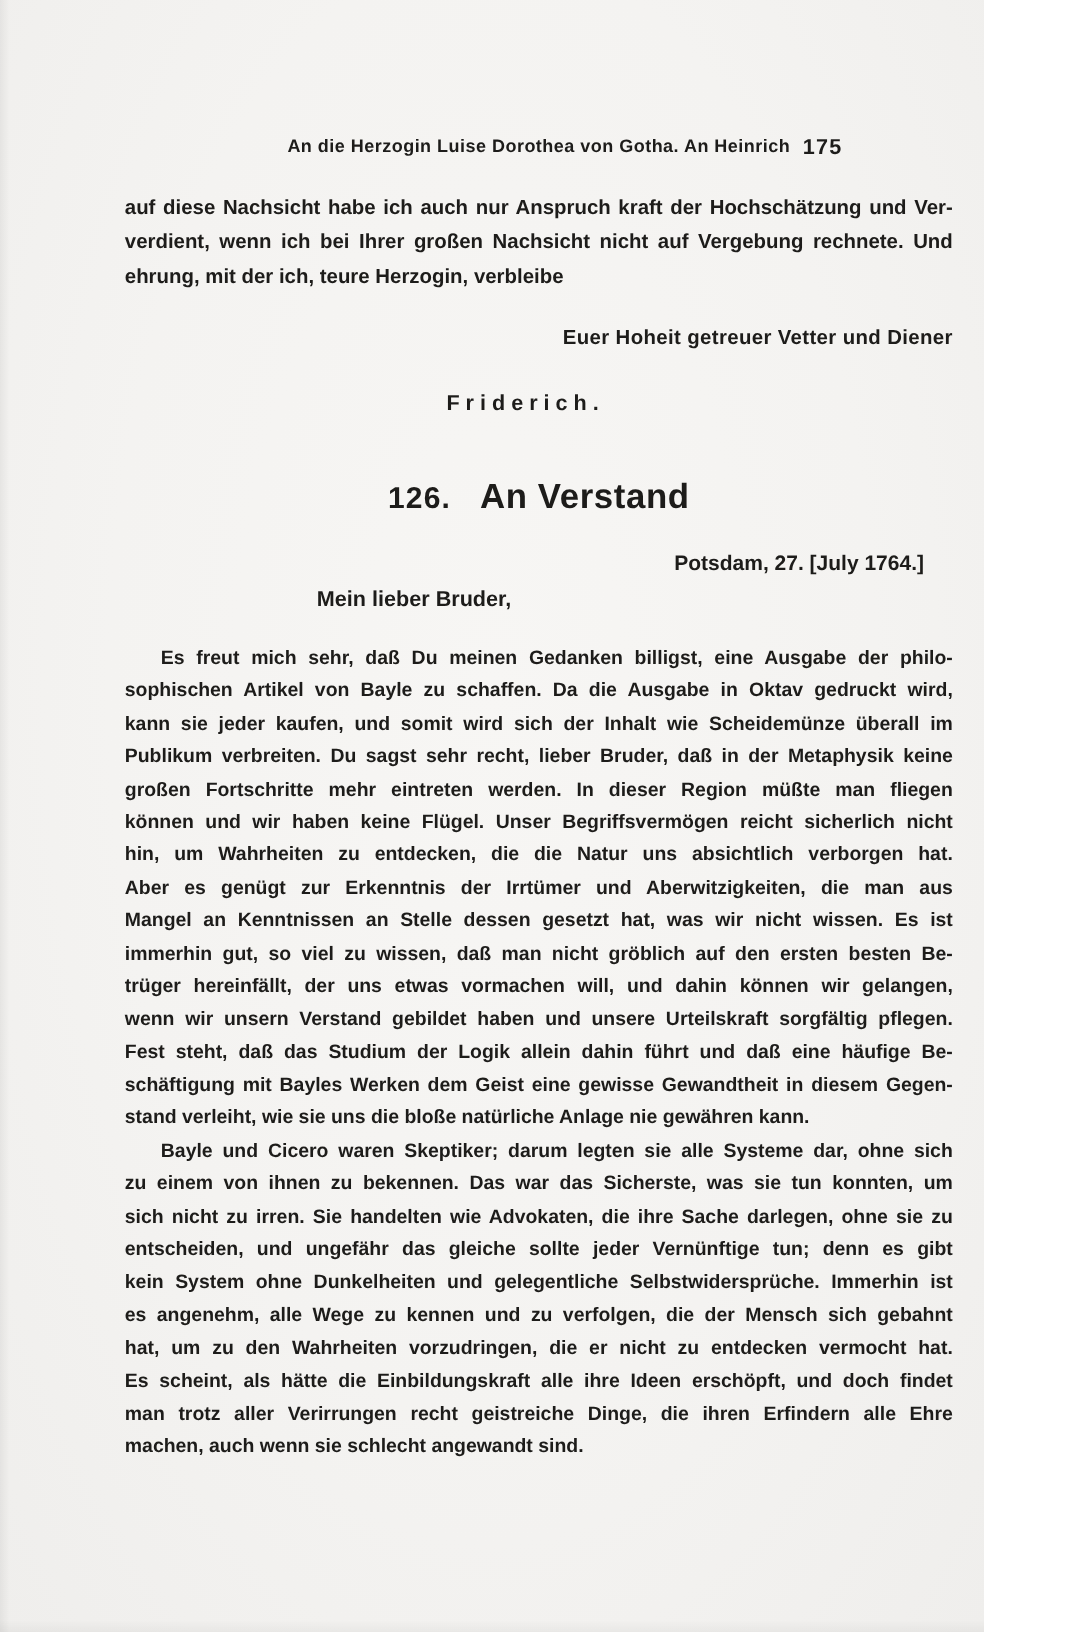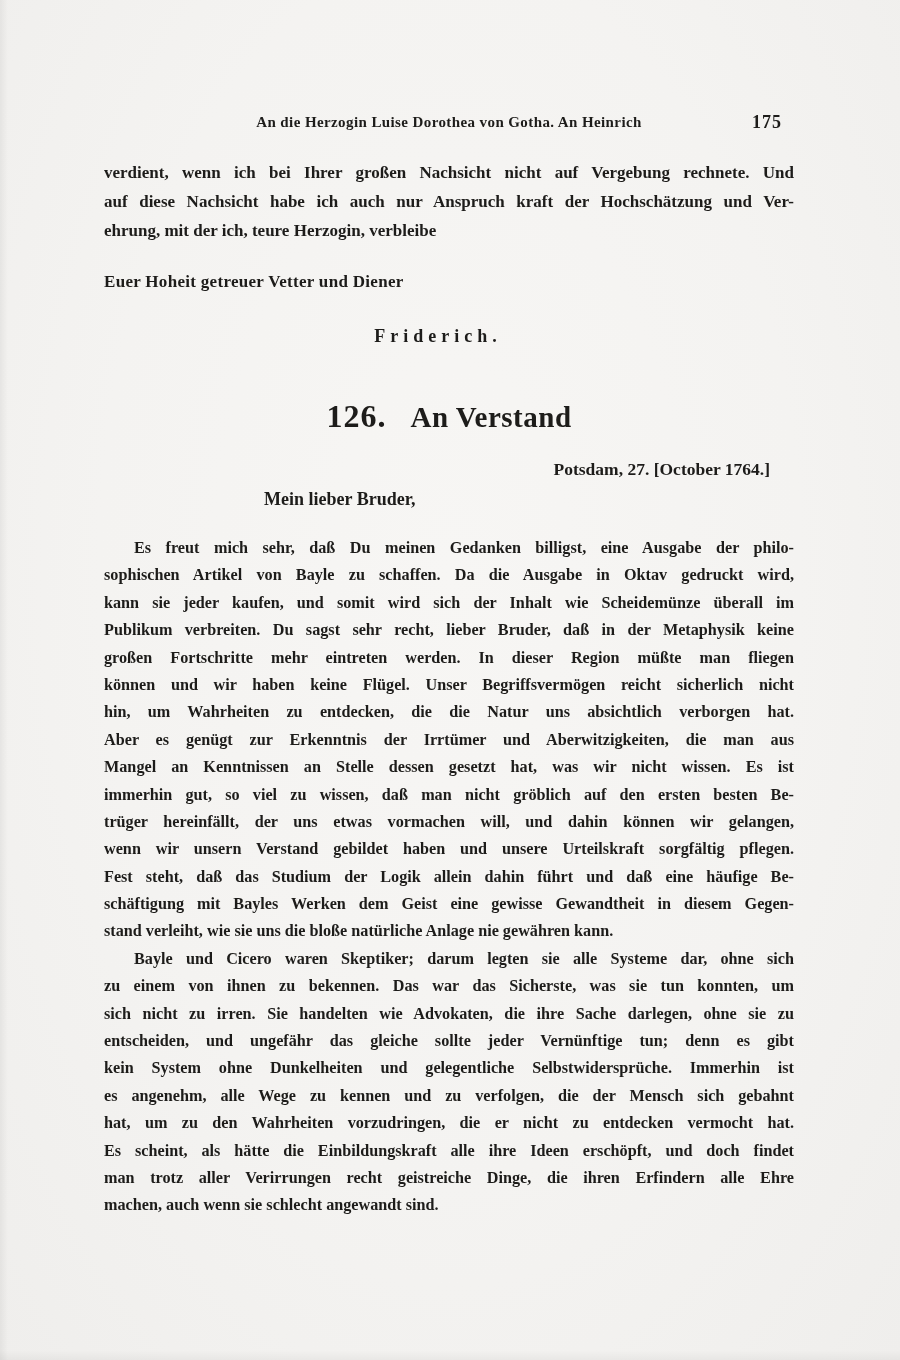--- a/index.html
+++ b/index.html
@@ -1,20 +1,20 @@
 <!DOCTYPE html>
 <html><head>
 <meta charset="utf-8">
 <style>
   html,body{margin:0;padding:0;}
   body{width:900px;height:1360px;overflow:hidden;}
   .page{
-    position:relative;width:900px;height:1360px;
+    position:relative;width:820px;height:1360px;
     background:radial-gradient(ellipse at 50% 42%, #f7f6f4 0%, #f4f3f1 55%, #efeeec 100%);
-    font-family:Liberation Serif, serif;
+    font-family:Liberation Sans, sans-serif;
     font-weight:bold;
     color:#1d1c1a;
     overflow:hidden;
   }
   .page::before{ 
     content:"";position:absolute;left:0;top:0;width:8px;height:100%;
     background:linear-gradient(to right, rgba(0,0,0,0.05), rgba(0,0,0,0));
   }
   .page::after{ 
     content:"";position:absolute;left:0;bottom:0;width:100%;height:10px;
@@ -28,57 +28,57 @@
   .tline{
     text-align:justify;text-align-last:justify;text-justify:inter-word;
     white-space:normal;
   }
   .tline.last{text-align-last:left;}
   .tline.indent{text-indent:30px;}
 
   .prev-close{top:158px;font-size:17px;}
   .prev-close .tline{line-height:29px;height:29px;}
 
-  .valediction{top:272px;text-align:left;font-size:17px;letter-spacing:0.3px;}
+  .valediction{top:272px;text-align:right;font-size:17px;letter-spacing:0.3px;}
   .signature{top:326px;text-align:center;padding-right:22px;font-size:18px;letter-spacing:5px;}
 
   .letter-heading{top:398px;text-align:center;}
-  .letter-heading .num{font-size:32px;letter-spacing:1px;margin-right:24px;}
+  .letter-heading .num{font-size:25px;letter-spacing:1px;margin-right:24px;}
   .letter-heading .ttl{font-size:29px;letter-spacing:0.5px;}
 
   .dateline{top:459px;text-align:right;padding-right:24px;font-size:17.5px;}
   .salutation{top:489px;padding-left:160px;font-size:18px;}
 
   .letter-body{top:535px;font-size:16.2px;}
   .letter-body .tline{line-height:27.4px;height:27.4px;}
 </style>
 </head>
 <body>
 
 <div class="page">
 
   <div class="col running-head">An die Herzogin Luise Dorothea von Gotha. An Heinrich</div>
 
   <div class="page-number">175</div>
 
   <div class="col prev-close">
+      <div class="tline">auf diese Nachsicht habe ich auch nur Anspruch kraft der Hochschätzung und Ver-</div>
       <div class="tline">verdient, wenn ich bei Ihrer großen Nachsicht nicht auf Vergebung rechnete. Und</div>
-      <div class="tline">auf diese Nachsicht habe ich auch nur Anspruch kraft der Hochschätzung und Ver-</div>
       <div class="tline last">ehrung, mit der ich, teure Herzogin, verbleibe</div>
     </div>
 
   <div class="col valediction">Euer Hoheit getreuer Vetter und Diener</div>
 
   <div class="col signature">Friderich.</div>
 
   <div class="col letter-heading">
     <span class="num">126.</span><span class="ttl">An Verstand</span>
   </div>
 
-  <div class="col dateline">Potsdam, 27. [October 1764.]</div>
+  <div class="col dateline">Potsdam, 27. [July 1764.]</div>
 
   <div class="col letter-body">
       <div class="tline indent">Es freut mich sehr, daß Du meinen Gedanken billigst, eine Ausgabe der philo-</div>
       <div class="tline">sophischen Artikel von Bayle zu schaffen. Da die Ausgabe in Oktav gedruckt wird,</div>
       <div class="tline">kann sie jeder kaufen, und somit wird sich der Inhalt wie Scheidemünze überall im</div>
       <div class="tline">Publikum verbreiten. Du sagst sehr recht, lieber Bruder, daß in der Metaphysik keine</div>
       <div class="tline">großen Fortschritte mehr eintreten werden. In dieser Region müßte man fliegen</div>
       <div class="tline">können und wir haben keine Flügel. Unser Begriffsvermögen reicht sicherlich nicht</div>
       <div class="tline">hin, um Wahrheiten zu entdecken, die die Natur uns absichtlich verborgen hat.</div>
       <div class="tline">Aber es genügt zur Erkenntnis der Irrtümer und Aberwitzigkeiten, die man aus</div>

